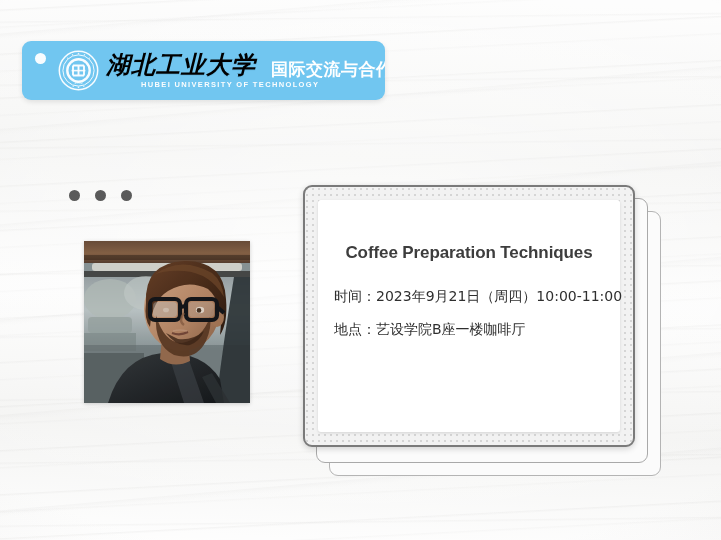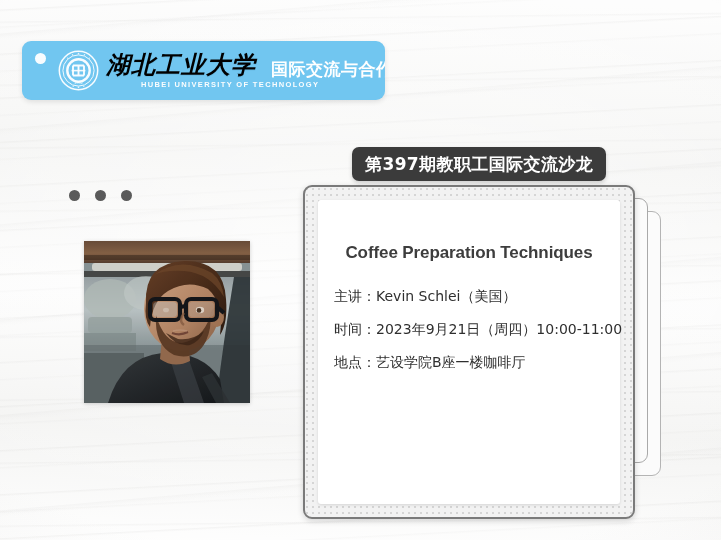--- a/index.html
+++ b/index.html
@@ -233,21 +233,21 @@
     top: 13px;
     width: 332px;
     height: 265px;
     border-color: #a9a9a9;
   }
   .card-front {
     position: absolute;
     left: 0;
     top: 0;
     width: 332px;
-    height: 334px;
+    height: 262px;
     border: 2.2px solid #7a7a7a;
     border-radius: 9px;
     box-sizing: border-box;
     background-color: #f2f2f2;
     background-image:
       radial-gradient(circle at 2px 2px, rgba(170,170,170,.40) 0.9px, transparent 1.1px);
     background-size: 6px 6px;
     box-shadow: 0 2px 6px rgba(0,0,0,0.16);
     padding: 13px;
   }
@@ -324,23 +324,20 @@
     </div>
 
     <div class="univ-block">
       <div class="univ-cn">湖北工业大学</div>
       <div class="univ-en">HUBEI UNIVERSITY OF TECHNOLOGY</div>
     </div>
 
     <div class="office-label">国际交流与合作处</div>
   </div>
 
-  <div class="title-plate">
-    <span class="title-plate-text">第397期教职工国际交流沙龙</span>
-  </div>
 
   <div class="dots">
     <span class="dot"></span>
     <span class="dot"></span>
     <span class="dot"></span>
   </div>
 
   <div class="photo">
     <svg viewBox="0 0 166 162" width="166" height="162" aria-hidden="true">
       <defs>
@@ -426,21 +423,20 @@
   </div>
 
   <div class="card-stack">
     <div class="card-shadow-layer card-layer-3"></div>
     <div class="card-shadow-layer card-layer-2"></div>
 
     <div class="card-front">
       <div class="card-inner">
         <div class="card-title">Coffee Preparation Techniques</div>
         <div class="card-lines">
-          <div class="card-line">主讲：Kevin Schlei（美国）</div>
           <div class="card-line">时间：2023年9月21日（周四）10:00-11:00</div>
           <div class="card-line">地点：艺设学院B座一楼咖啡厅</div>
         </div>
       </div>
     </div>
   </div>
 
 </div>
 
 </body></html>

